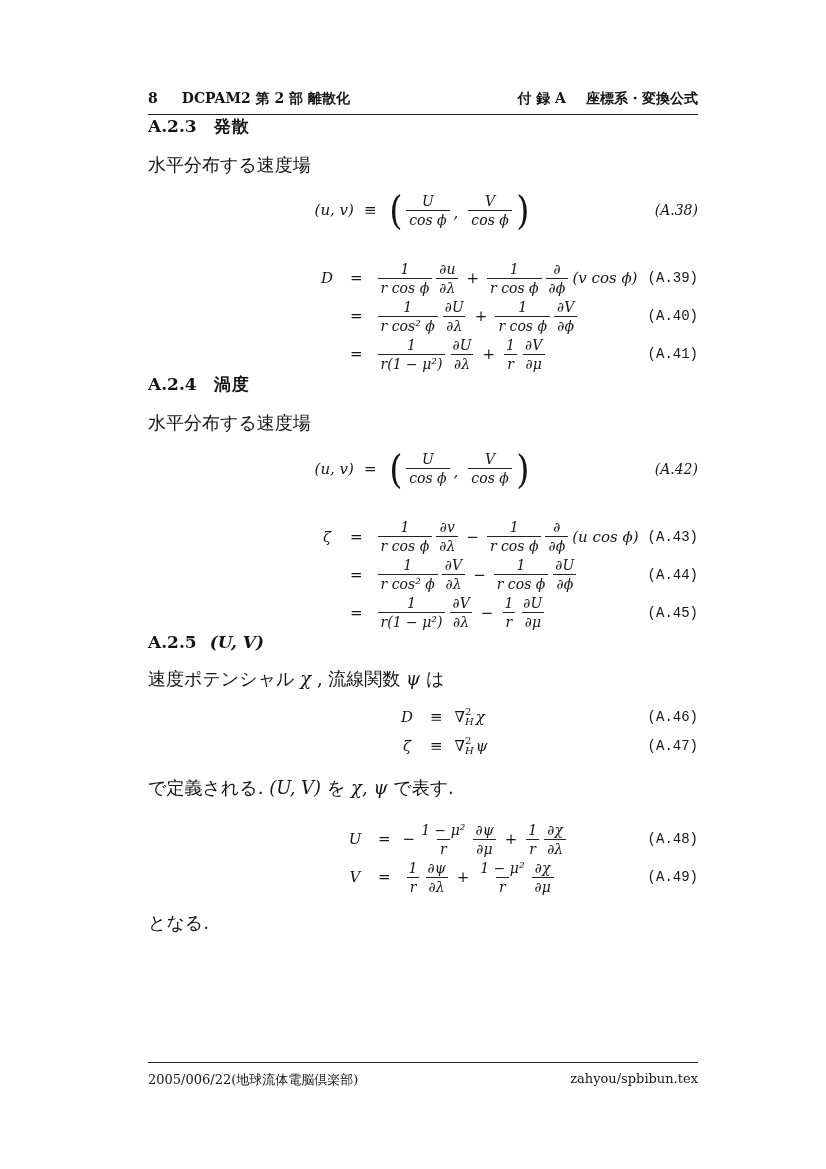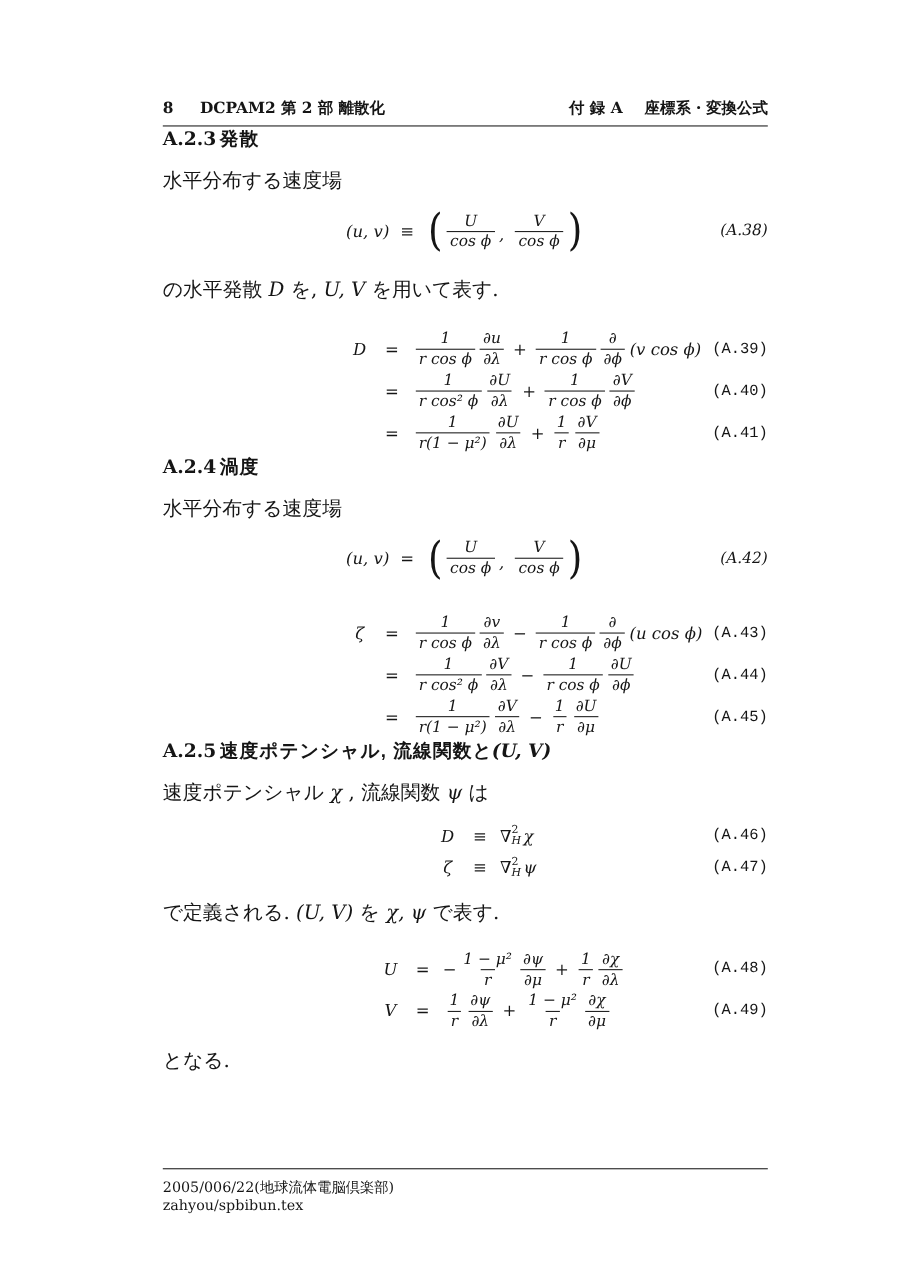--- a/index.html
+++ b/index.html
@@ -9,25 +9,25 @@
 
   
   .header{display:flex;align-items:baseline;font-weight:bold;font-size:14px;}
   .pageno{margin-right:24px;}
   .hspacer{flex:1;}
   .hlabel{margin-right:20px;text-align:center;}
   .rule{border-top:1px solid #222;}
   .hrule{margin-top:6px;}
 
   
-  h2.sec{display:flex;align-items:baseline;gap:3px;font-size:17px;font-weight:bold;margin:0;}
+  h2.sec{display:flex;align-items:baseline;gap:17px;font-size:17px;font-weight:bold;margin:0;}
   .mt-sec1{margin-top:30px;}
   .mt-sec{margin-top:26px;}
   .secnum{font-family:"DejaVu Serif",serif;}
-  .sectitle{font-family:Liberation Sans, sans-serif;letter-spacing:1px;}
+  .sectitle{font-family:Liberation Mono, monospace;letter-spacing:1px;}
   .sectitle-math{font-family:"DejaVu Serif",serif;font-style:italic;margin-left:-4px;}
 
   
   p.body{font-size:18px;margin:15px 0 0;line-height:1.35;}
   .math{font-family:"DejaVu Serif",serif;font-style:italic;}
   .m15{font-size:15px;}
 
   
   .frac{display:inline-flex;flex-direction:column;align-items:center;margin:0 2px;
         font-size:14px;line-height:1.3;}
@@ -61,21 +61,21 @@
   
   .supsub{display:inline-flex;flex-direction:column;align-items:flex-start;line-height:1;
           font-size:10px;margin:0 2px 0 0;}
   .supsub .ssup{font-style:normal;}
   .supsub .ssub{font-style:italic;}
   .nabla{font-style:normal;font-size:15px;}
   .arg{font-size:15px;}
 
   
   .footer{position:absolute;left:148px;top:1062px;width:550px;font-size:13px;}
-  .frow{display:flex;margin-top:8px;flex-direction:column;}
+  .frow{display:flex;margin-top:8px;}
   .fspacer{flex:1;}
 </style>
 </head>
 <body>
 
 <div class="page">
   <div class="content">
 
     <div class="header">
       <span class="pageno">8</span>
@@ -104,27 +104,20 @@
       </span>
       <span class="math m15 sep">,</span>
       <span class="frac">
         <span class="num math">V</span>
         <span class="den math">cos ϕ</span>
       </span>
       <span class="bigp">)</span>
       <span class="tag">(A.38)</span>
     </div>
 
-    <p class="body">
-      <span>の水平発散 </span>
-      <span class="math">D</span>
-      <span> を, </span>
-      <span class="math">U, V</span>
-      <span> を用いて表す.</span>
-    </p>
 
     <div class="eqgroup g1">
       <div class="eqrow">
         <span class="lhs math">D</span>
         <span class="rel">=</span>
         <span class="rhs">
           <span class="pre"></span>
           <span class="frac">
               <span class="num math">1</span>
               <span class="den math">r cos ϕ</span>
@@ -302,21 +295,20 @@
               <span class="den math">∂μ</span>
             </span>
           <span class="trail math"></span>
         </span>
         <span class="tag">(A.45)</span>
       </div>
     </div>
 
     <h2 class="sec mt-sec">
       <span class="secnum">A.2.5</span>
-      <span class="sectitle">速度ポテンシャル, 流線関数と</span>
       <span class="sectitle-math">(U, V)</span>
     </h2>
     <p class="body">
       <span>速度ポテンシャル </span>
       <span class="math">χ</span>
       <span>, 流線関数 </span>
       <span class="math">ψ</span>
       <span> は</span>
     </p>
 

